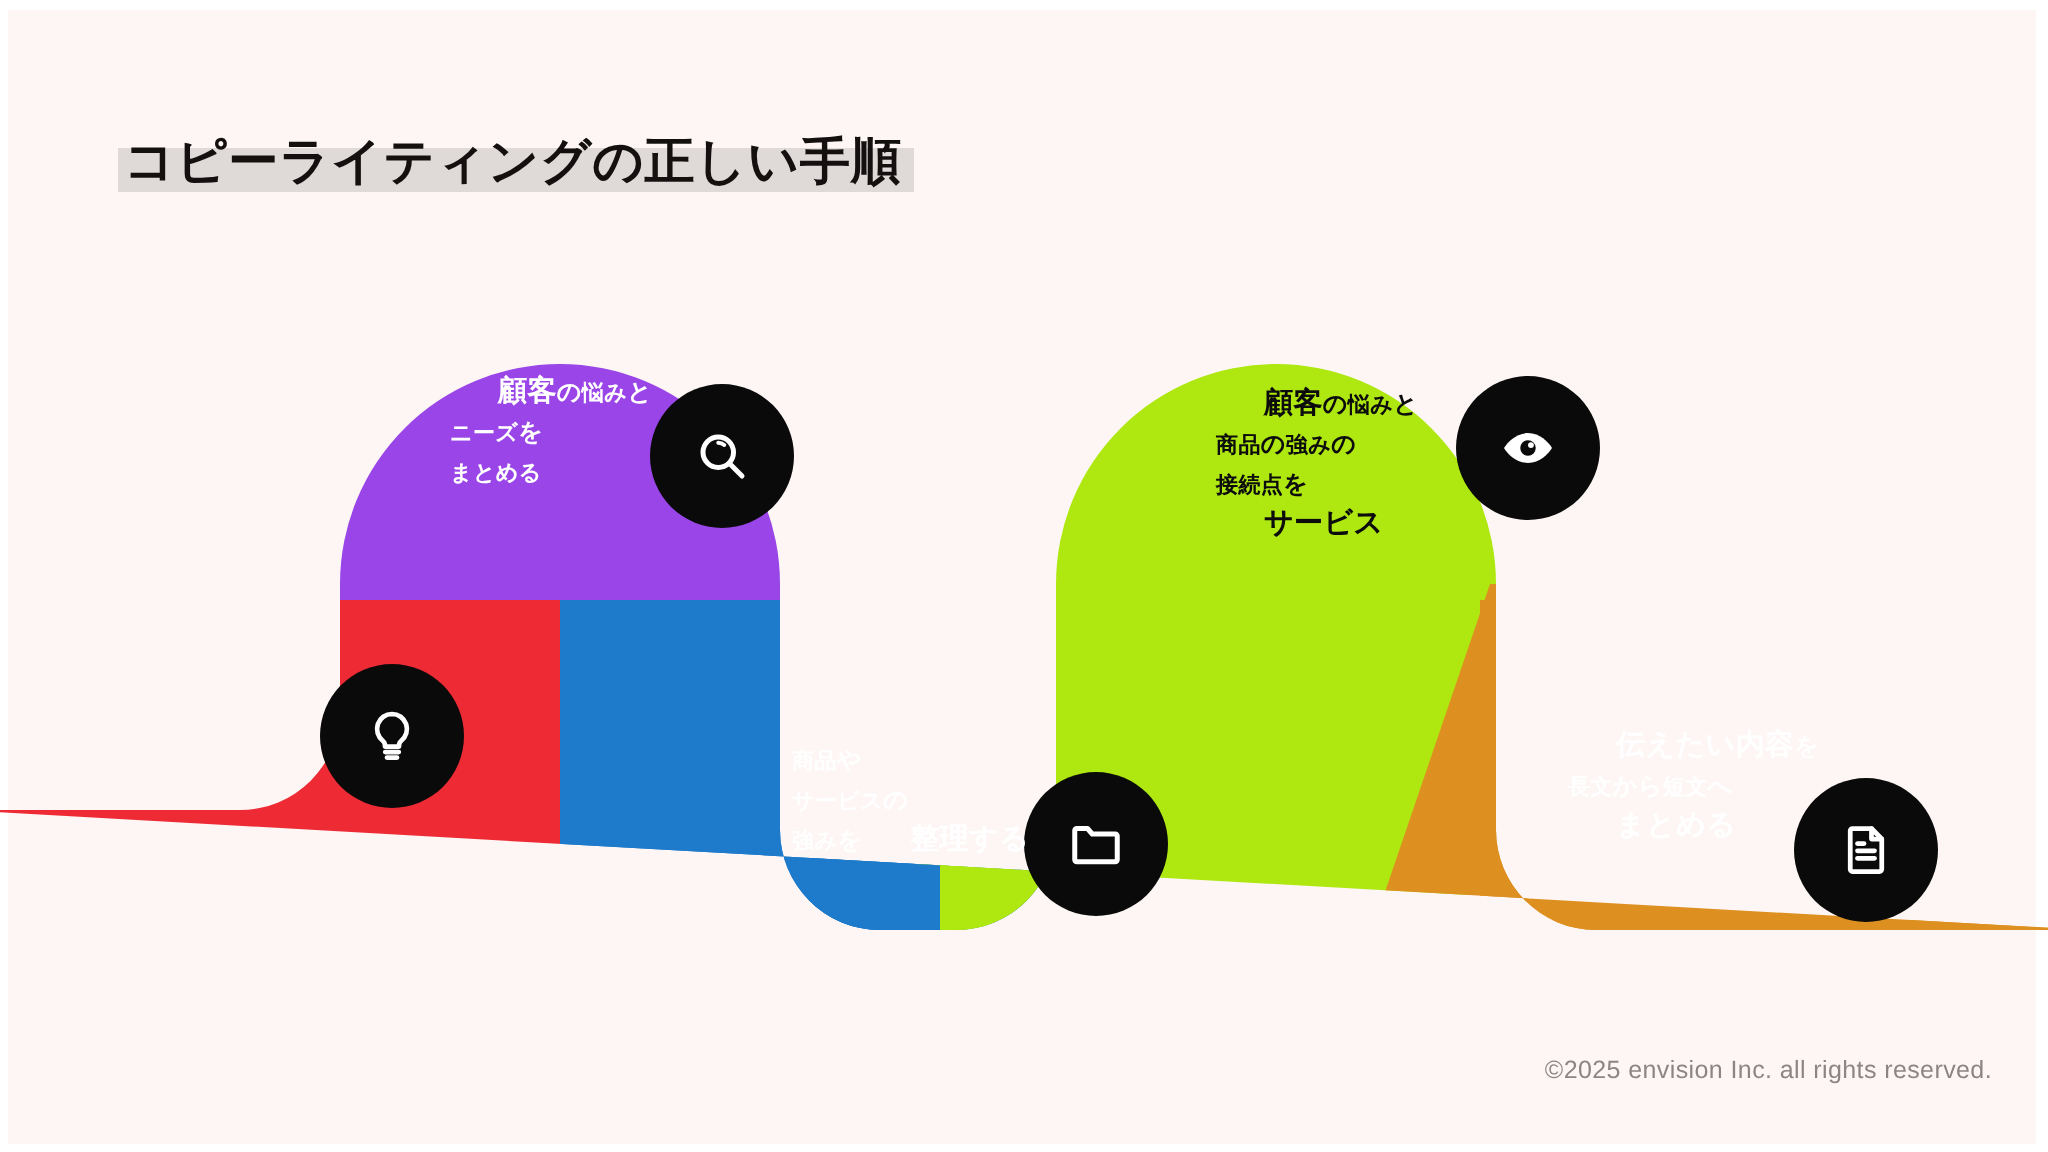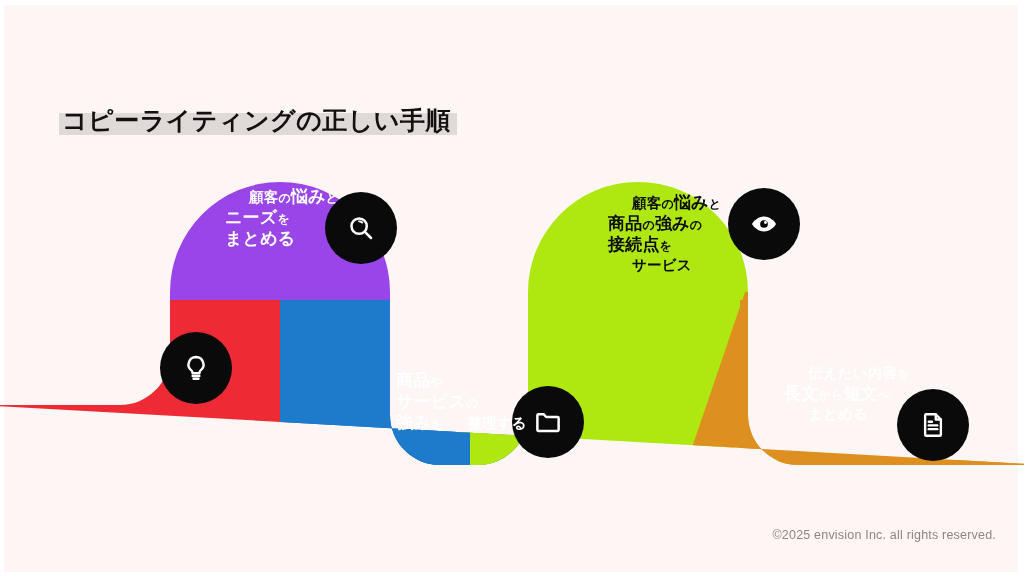--- a/index.html
+++ b/index.html
@@ -33,21 +33,20 @@
   .frame-right  { top: 0; right: 0; width: 6px; height: 576px; }
   .frame-bottom { bottom: 0; left: 0; width: 1024px; height: 4px; }
   .frame-left   { top: 0; left: 0; width: 4px; height: 576px; }
 
   
   #title-wrap {
     position: absolute;
     left: 62px;
     top: 66px;
     z-index: 12;
-    margin-top: 39px;
   }
   #title-highlight {
     position: absolute;
     left: -3px;
     top: 8px;
     right: -6px;
     bottom: 1px;
     background: #d9d4d2;
     opacity: .85;
     z-index: -1;
@@ -87,21 +86,21 @@
   
   .step-label {
     position: absolute;
     z-index: 9;
     line-height: 1.24;
     white-space: nowrap;
   }
   .step-label .ln { display: block; }
   .big {
     font-weight: bold;
-    font-size: 17px;
+    font-size: 11px;
     letter-spacing: .2px;
   }
   .mid {
     font-weight: bold;
     font-size: 14.5px;
     letter-spacing: .2px;
     margin-left: 24px;
   }
   .small {
     font-weight: bold;

